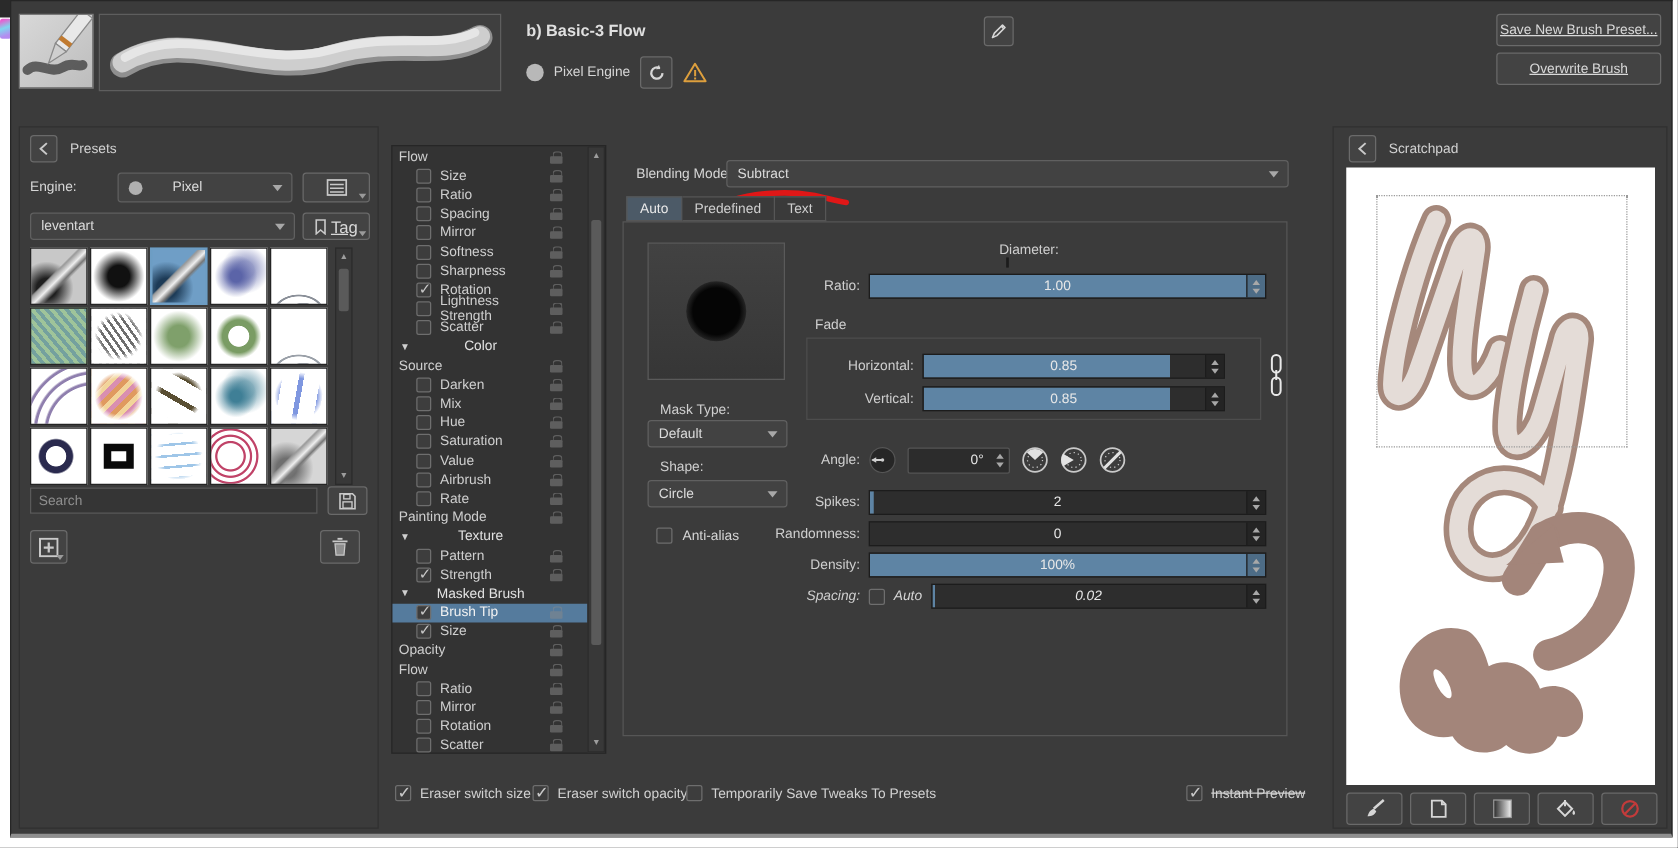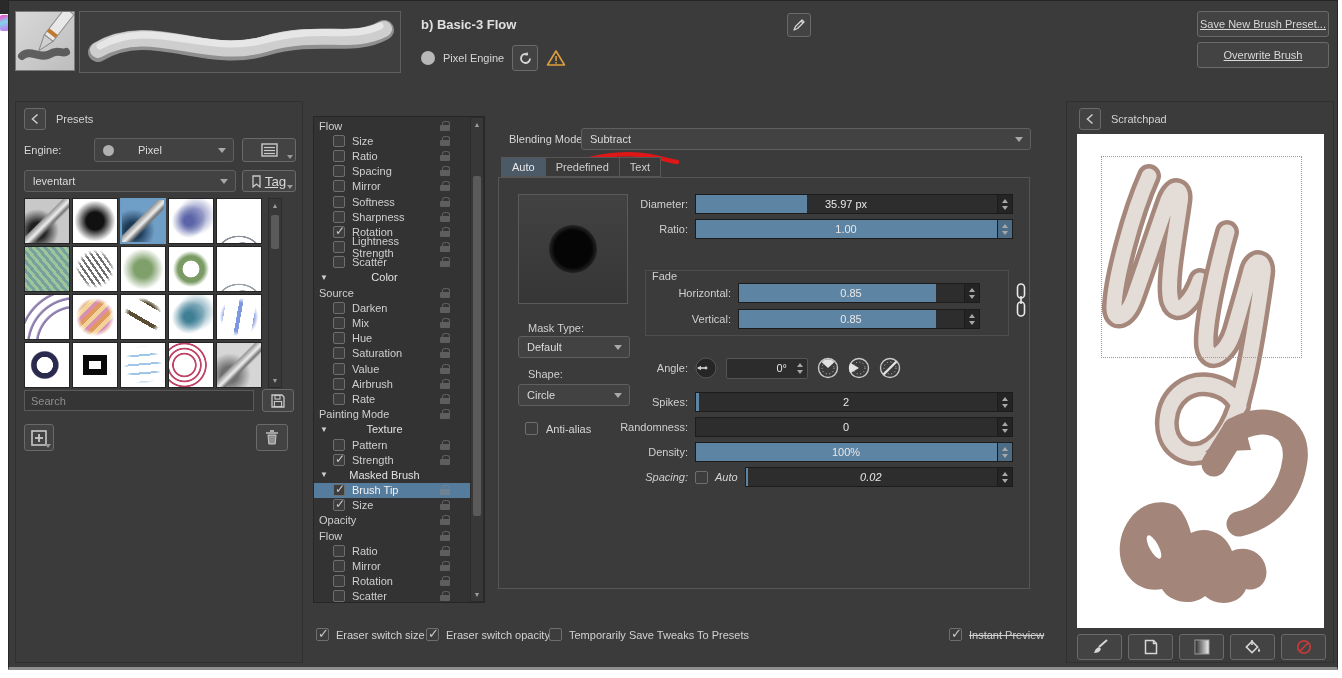--- a/index.html
+++ b/index.html
@@ -87,21 +87,21 @@
   .tabs { position:absolute; left:4px; top:38px; display:flex; }
   .tab { height:20px; padding:0 10px; display:flex; align-items:center; background:#3a3a3a; border:1px solid #565656; border-left:none; color:#cfcfcf; }
   .tab:first-child { border-left:1px solid #565656; }
   .tab.active { background:#4c5a67; color:#e8e8e8; }
   .pbox { position:absolute; left:1px; top:58px; width:532px; height:412px; border:1px solid #565656; }
   .preview { position:absolute; left:19px; top:16px; width:110px; height:110px; background:linear-gradient(#424242,#363636); border:1px solid #5a5a5a; }
   .preview .tipdot { position:absolute; left:50%; top:50%; width:48px; height:48px; margin:-24px 0 0 -24px; border-radius:50%; background:radial-gradient(circle,#050505 55%, rgba(5,5,5,.25) 75%, transparent 80%); }
   .prow { position:absolute; left:100px; width:414px; height:20px; display:flex; align-items:center; }
   .prow .lbl { width:96px; text-align:right; padding-right:7px; flex:0 0 auto; color:#cfcfcf; }
   .prow .slider { flex:1; }
-  .fade-label { position:absolute; left:153px; top:92px; color:#cfcfcf; }
+  .fade-label { position:absolute; left:153px; top:76px; color:#cfcfcf; }
   .fade-box { position:absolute; left:146px; top:92px; width:364px; height:66px; border:1px solid #4d4d4d; }
   .fade-box .prow { left:4px; width:330px; }
   .fade-box .prow .lbl { width:88px; }
   .chain { position:absolute; left:516px; top:100px; }
   .side-label { position:absolute; left:29px; color:#cfcfcf;text-align:center; }
   .side-dd { position:absolute; left:19px; width:112px; height:22px; }
   .aa-row { position:absolute; left:26px; top:244px; display:flex; align-items:center; gap:8px; }
   .angle-widgets { display:flex; align-items:center; gap:9px; }
   .angle-spin { position:relative; width:82px; height:21px; background:#2c2c2c; border:1px solid #555; border-radius:2px; color:#e6e6e6; display:flex; align-items:center; justify-content:flex-end; padding-right:20px; }
   .angle-spin .sspin { background:transparent; border-left:none; }
@@ -440,21 +440,21 @@
         <span class="tab active">Auto</span>
         <span class="tab">Predefined</span>
         <span class="tab">Text</span>
       </div>
 
       <div class="pbox">
         <div class="preview">
             <span class="tipdot"></span>
           </div>
 
-        <div class="prow" style="top:16px;">
+        <div class="prow" style="top:16px;flex-direction:column;">
           <span class="lbl">Diameter:</span>
           <div class="slider">
             <div class="fill" style="width: 35%;"></div>
             <span class="sval">35.97 px</span>
             <span class="sspin">
                 <i class="u"></i>
                 <i class="d"></i>
               </span>
           </div>
         </div>

